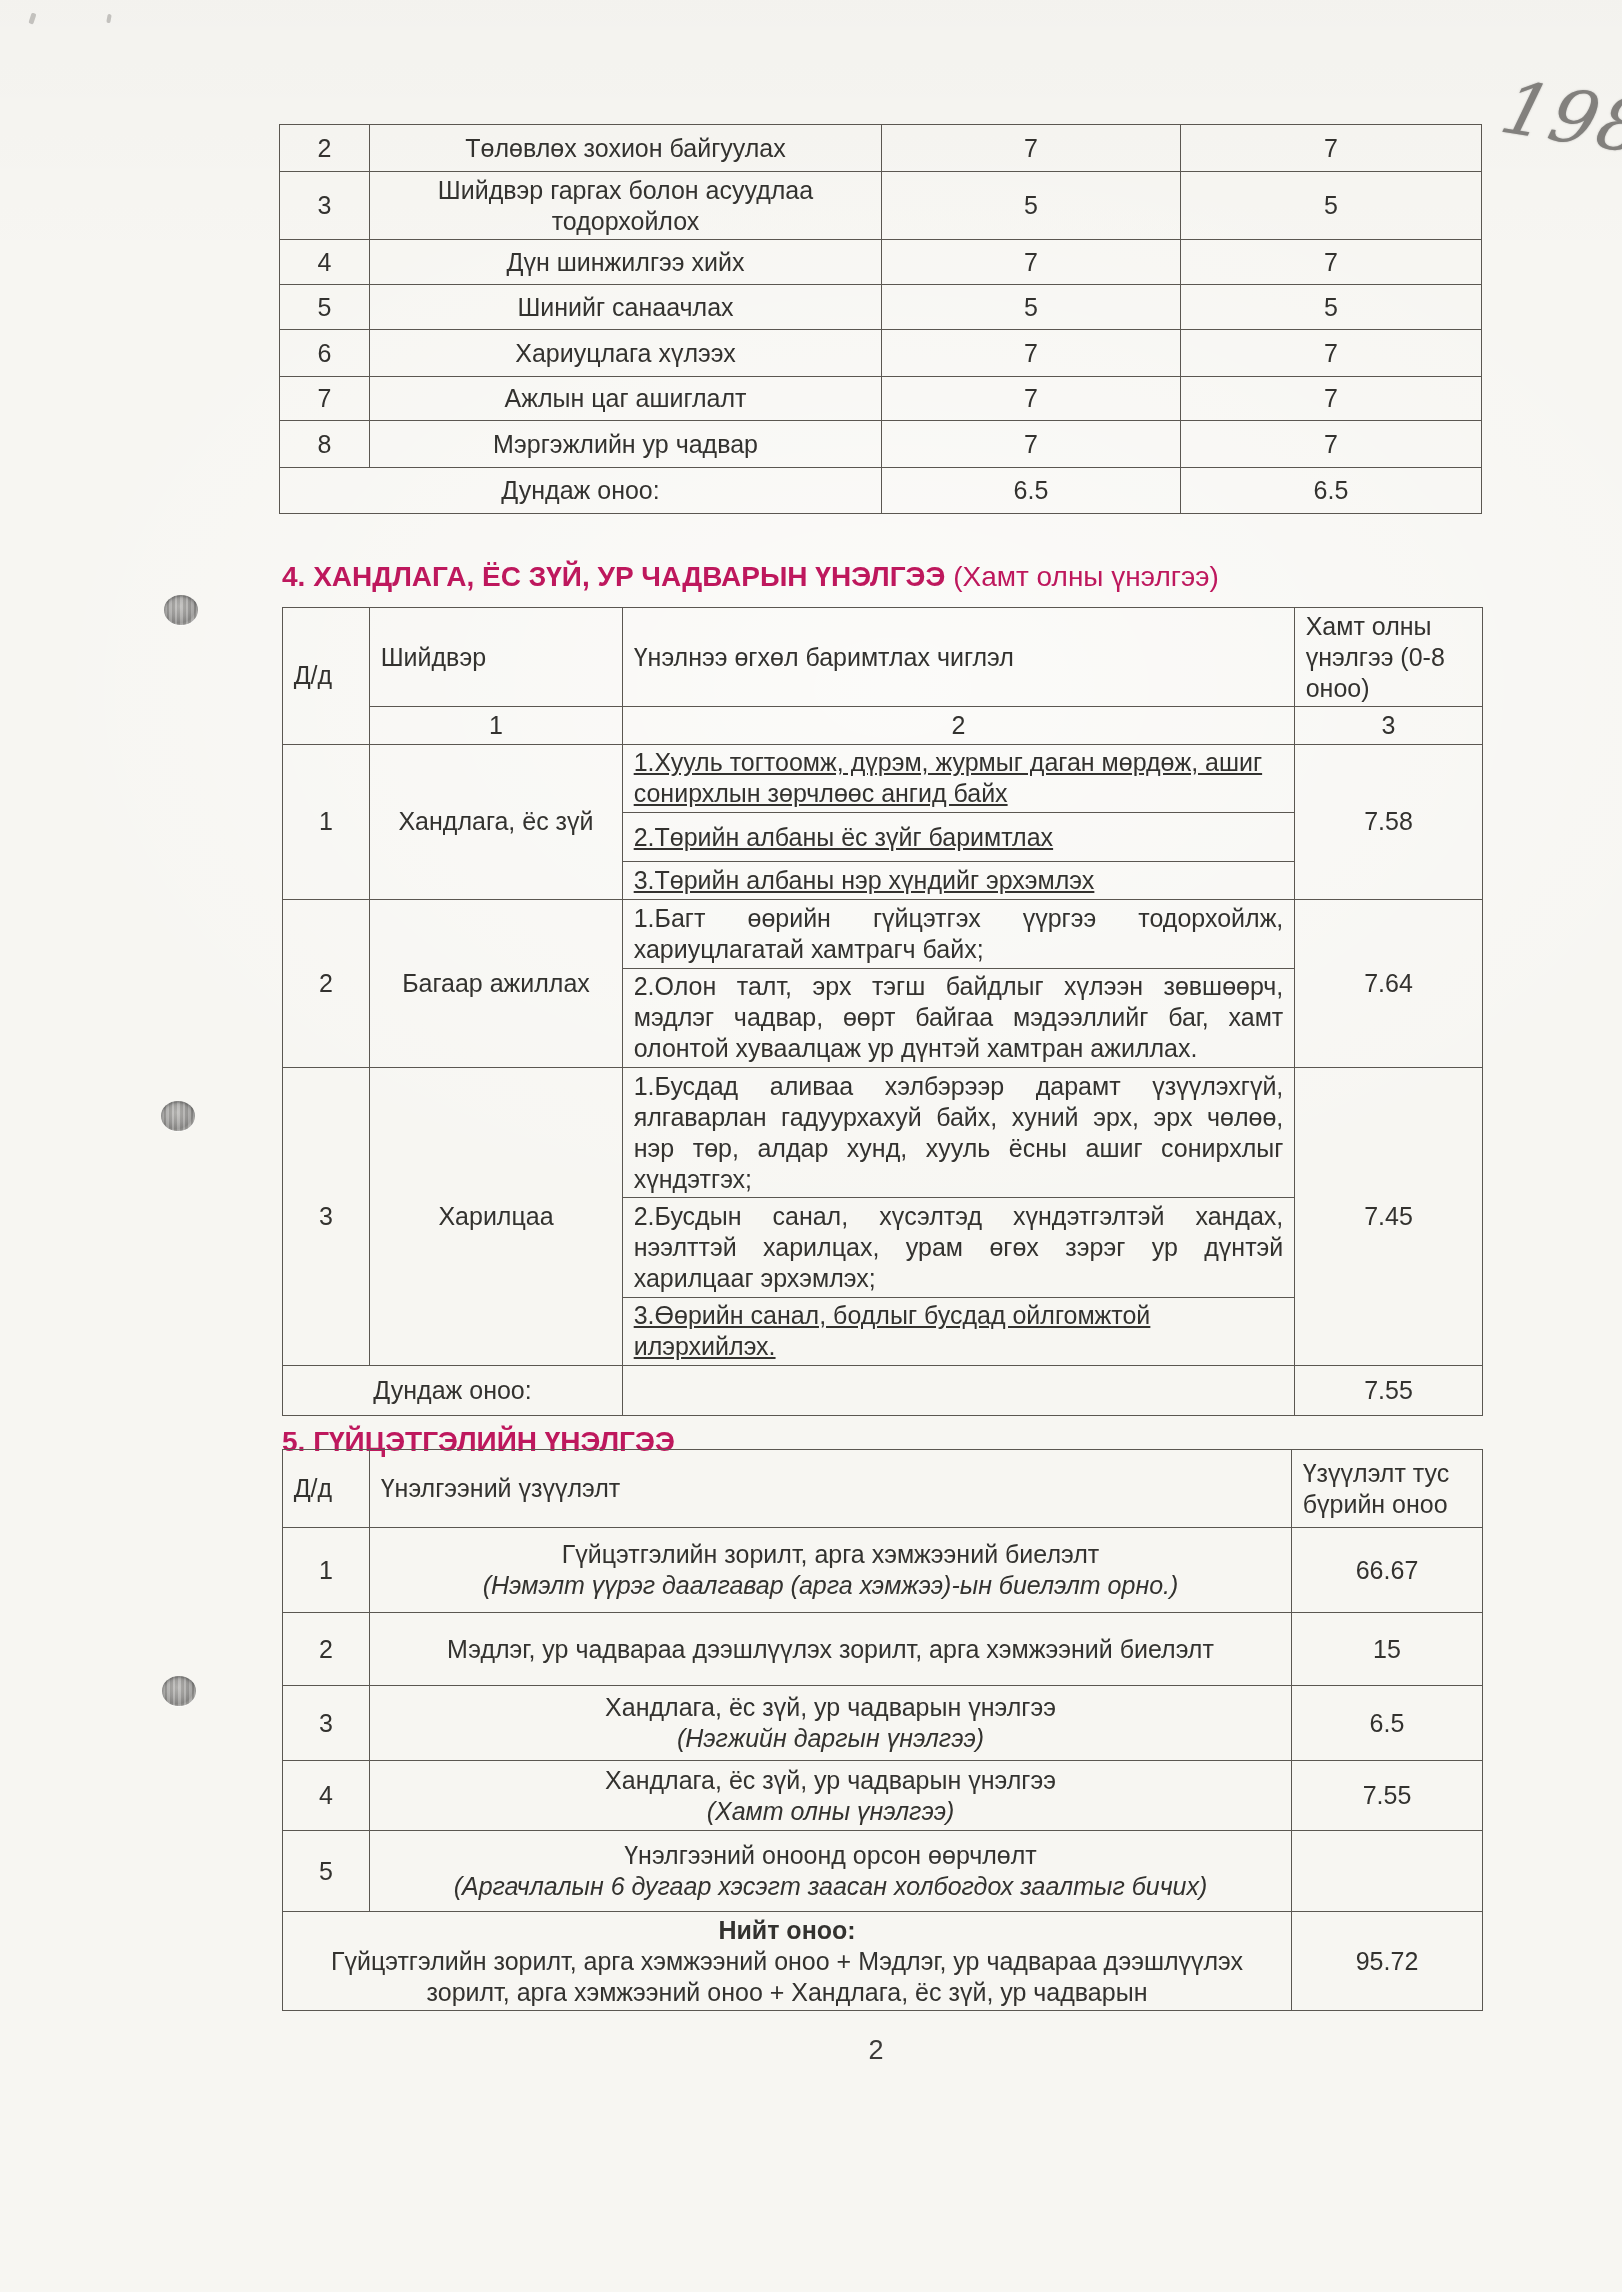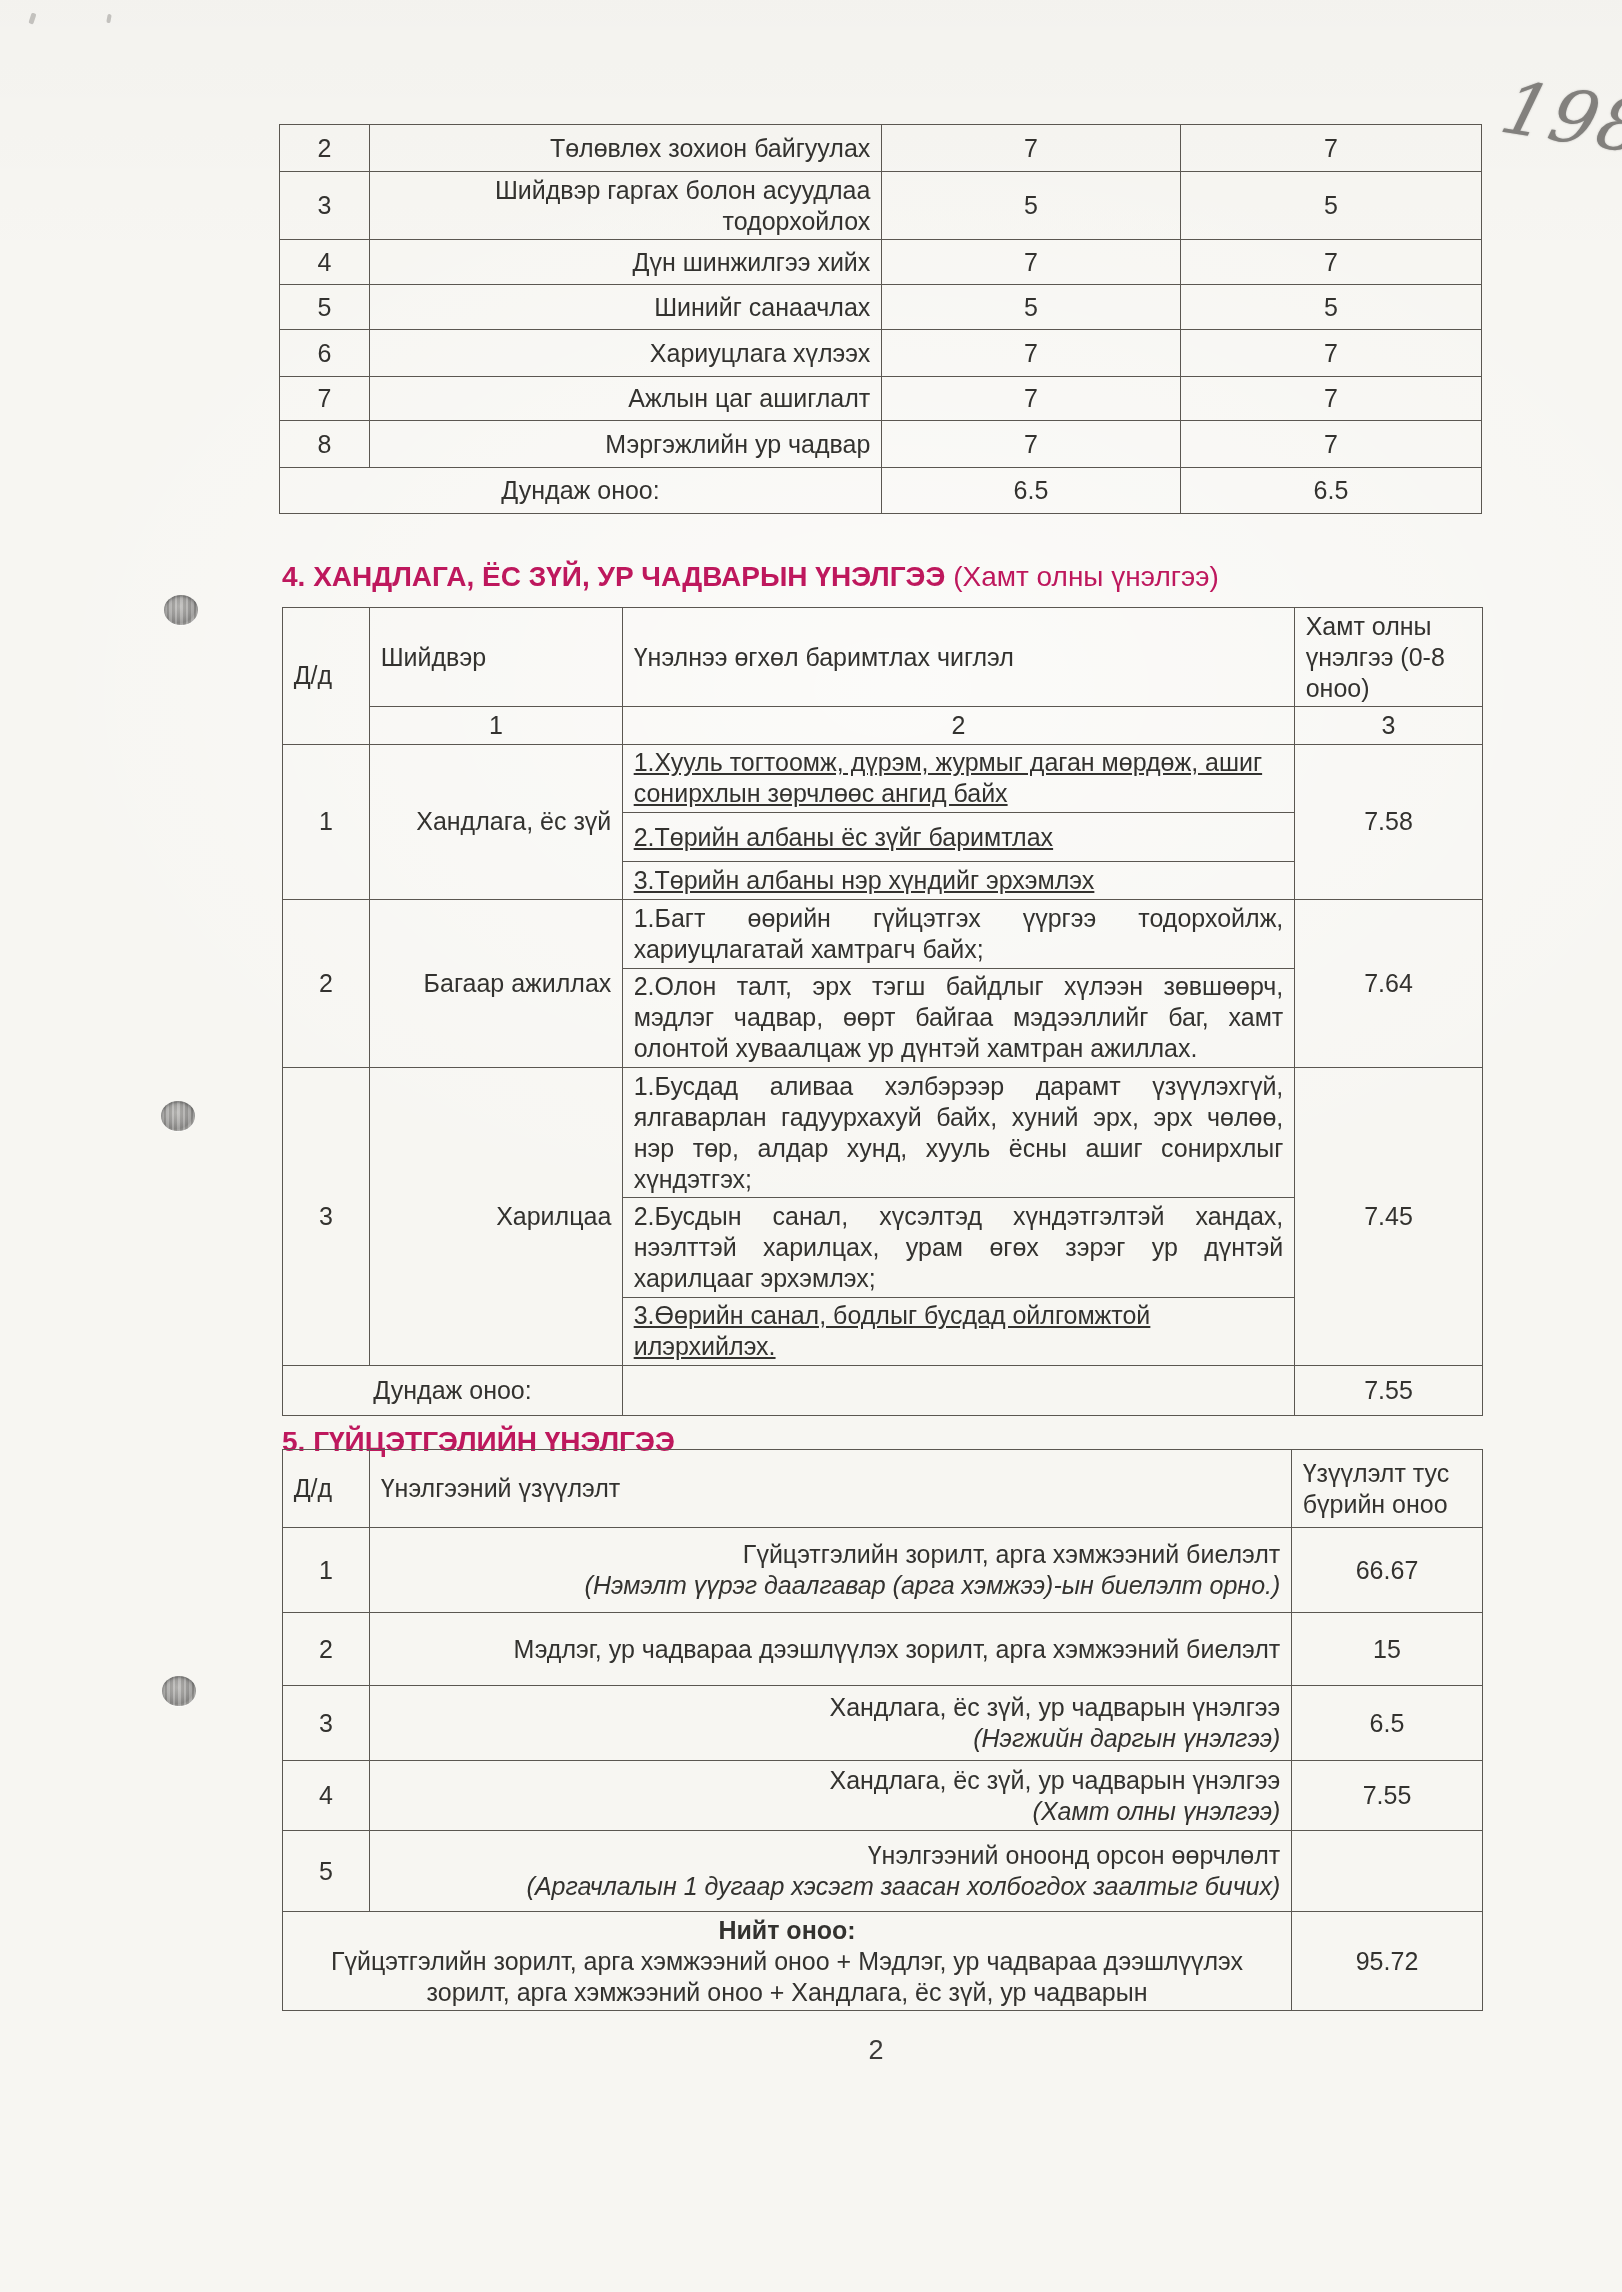--- a/index.html
+++ b/index.html
@@ -18,21 +18,21 @@
 
   table{border-collapse:collapse;table-layout:fixed;position:absolute;background:transparent;}
   .doc-table{border:1.8px solid #55524c;}
   .doc-table td,.doc-table th{
     border:0.9px solid #5b5751;
     font-size:25px;line-height:31px;font-weight:normal;
     padding:2.7px 10.7px;vertical-align:middle;color:#33322f;
   }
   .num{text-align:center;padding:2.7px 3.6px;}
   .sc{text-align:center;}
-  .lbl{text-align:right;padding-left:14.3px;}
+  .lbl{text-align:center;padding-left:14.3px;}
   .tot-lbl{text-align:center;font-weight:bold;}
   .crit{text-align:justify;padding:3.6px 12.5px;}
   .crit-first{text-align:left;padding:3.6px 12.5px;text-decoration:underline;}
   .hdr{text-align:left;vertical-align:middle;}
   .colnum{text-align:center;line-height:27px;padding:1.8px;}
   .note{font-style:italic;display:block;}
   .main-line{display:block;}
 
   .t1{left:279px;top:124px;width:1203px;}
   .t2{left:282px;top:607px;width:1200px;}
@@ -242,21 +242,21 @@
       <td class="lbl">
         <span class="main-line">Хандлага, ёс зүй, ур чадварын үнэлгээ</span>
         <span class="note">(Хамт олны үнэлгээ)</span>
       </td>
       <td class="sc">7.55</td>
     </tr>
     <tr style="height:81px">
       <td class="num">5</td>
       <td class="lbl">
         <span class="main-line">Үнэлгээний оноонд орсон өөрчлөлт</span>
-        <span class="note">(Аргачлалын 1 дугаар хэсэгт заасан холбогдох заалтыг бичих)</span>
+        <span class="note">(Аргачлалын 6 дугаар хэсэгт заасан холбогдох заалтыг бичих)</span>
       </td>
       <td class="sc"></td>
     </tr>
     <tr style="height:99px">
       <td colspan="2" style="text-align:center;">
         <span class="main-line" style="font-weight:bold;">Нийт оноо:</span>
         <span class="main-line">Гүйцэтгэлийн зорилт, арга хэмжээний оноо + Мэдлэг, ур чадвараа дээшлүүлэх зорилт, арга хэмжээний оноо + Хандлага, ёс зүй, ур чадварын</span>
       </td>
       <td class="sc">95.72</td>
     </tr>

